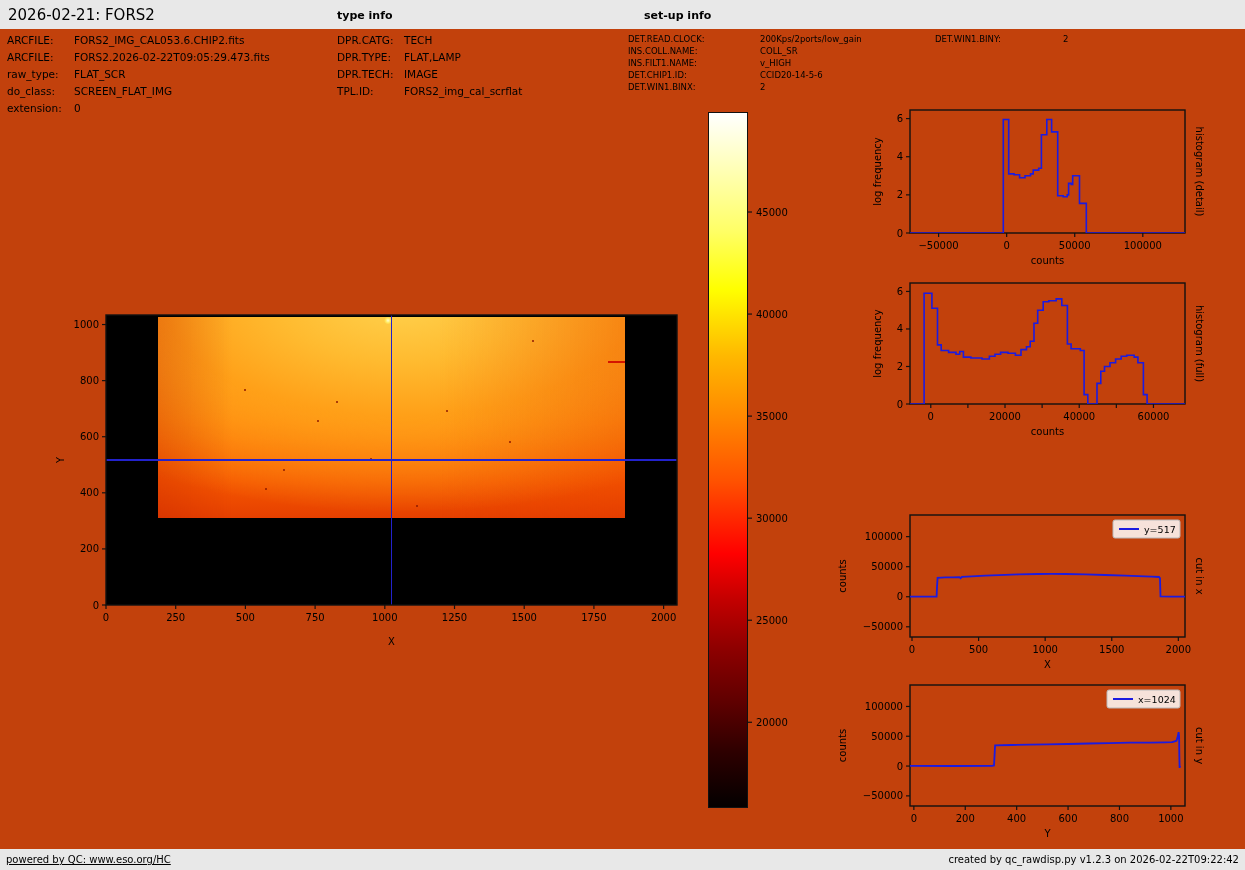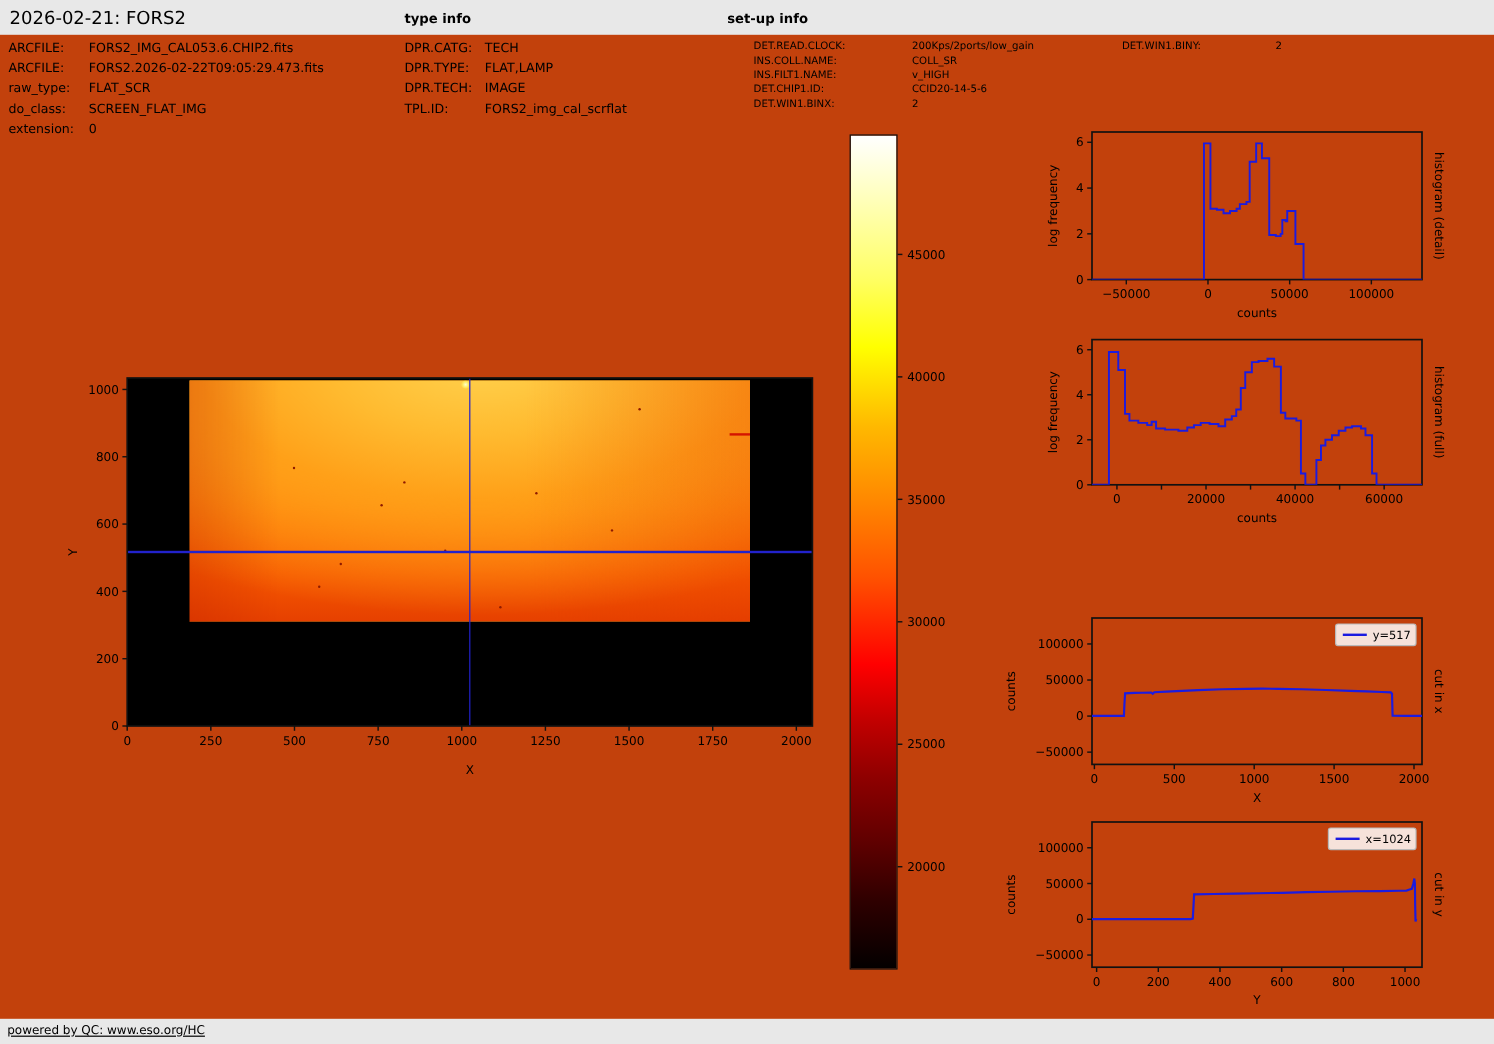--- a/index.html
+++ b/index.html
@@ -39,21 +39,21 @@
   svg text { font-family:"DejaVu Sans","Liberation Sans",sans-serif; fill:#000; }
 </style>
 </head>
 <body>
 
 <div class="page">
 
   <div class="bar" style="top:0;"></div>
   <div class="abs title" style="left:8px; top:6px;">2026-02-21: FORS2</div>
   <div class="abs section-title" style="left:337px; top:9px;">type info</div>
-  <div class="abs section-title" style="left:606px; top:9px;">set-up info</div>
+  <div class="abs section-title" style="left:644px; top:9px;">set-up info</div>
 
   <div class="abs kv" style="left:7px;  top:34px;">ARCFILE:</div>
   <div class="abs kv" style="left:74px; top:34px;">FORS2_IMG_CAL053.6.CHIP2.fits</div>
   <div class="abs kv" style="left:7px;  top:51px;">ARCFILE:</div>
   <div class="abs kv" style="left:74px; top:51px;">FORS2.2026-02-22T09:05:29.473.fits</div>
   <div class="abs kv" style="left:7px;  top:68px;">raw_type:</div>
   <div class="abs kv" style="left:74px; top:68px;">FLAT_SCR</div>
   <div class="abs kv" style="left:7px;  top:85px;">do_class:</div>
   <div class="abs kv" style="left:74px; top:85px;">SCREEN_FLAT_IMG</div>
   <div class="abs kv" style="left:7px;  top:102px;">extension:</div>
@@ -267,13 +267,14 @@
         </clipPath>
         <polyline points="910.0,765.9 952.4,766.0 992.2,765.9 994.0,765.5 995.1,745.3 1011.5,745.0 1029.5,744.7 1047.5,744.4 1068.1,744.0 1088.6,743.5 1109.2,743.1 1129.7,742.7 1150.3,742.6 1165.7,742.3 1172.1,742.2 1174.7,741.3 1176.5,740.7 1177.8,736.3 1178.6,732.1 1179.1,736.3 1179.3,754.1 1179.6,767.9 1180.1,765.8" fill="none" stroke="#1b1be0" stroke-width="1.8" clip-path="url(#clip-cut_y)"></polyline>
         <rect x="1107" y="690" width="73" height="18" fill="rgba(255,255,255,0.85)" stroke="#b9b9b9" stroke-width="1" rx="2"></rect>
         <line x1="1113" y1="699" x2="1133" y2="699" stroke="#1b1be0" stroke-width="2"></line>
         <text x="1138" y="702.5" font-size="9.5">x=1024</text>
       </g>
     </svg>
 
   <div class="bar" style="top:849px; height:21px;"></div>
   <div class="abs footer-text" style="left:6px; top:849px;text-decoration:underline;">powered by QC: www.eso.org/HC</div>
+  <div class="abs footer-text" style="right:6px; top:849px; left:auto;">created by qc_rawdisp.py v1.2.3 on 2026-02-22T09:22:42</div>
 </div>
 
 </body></html>

